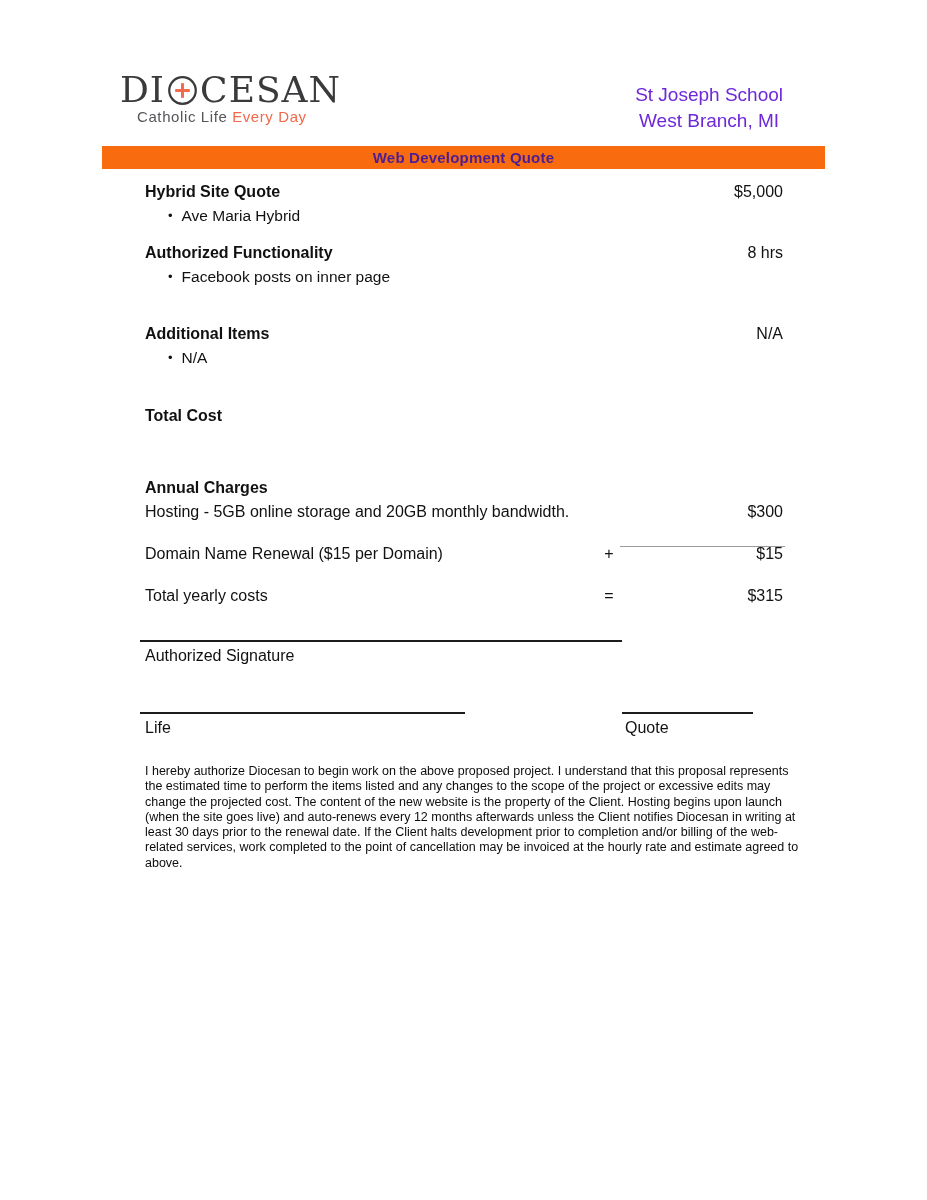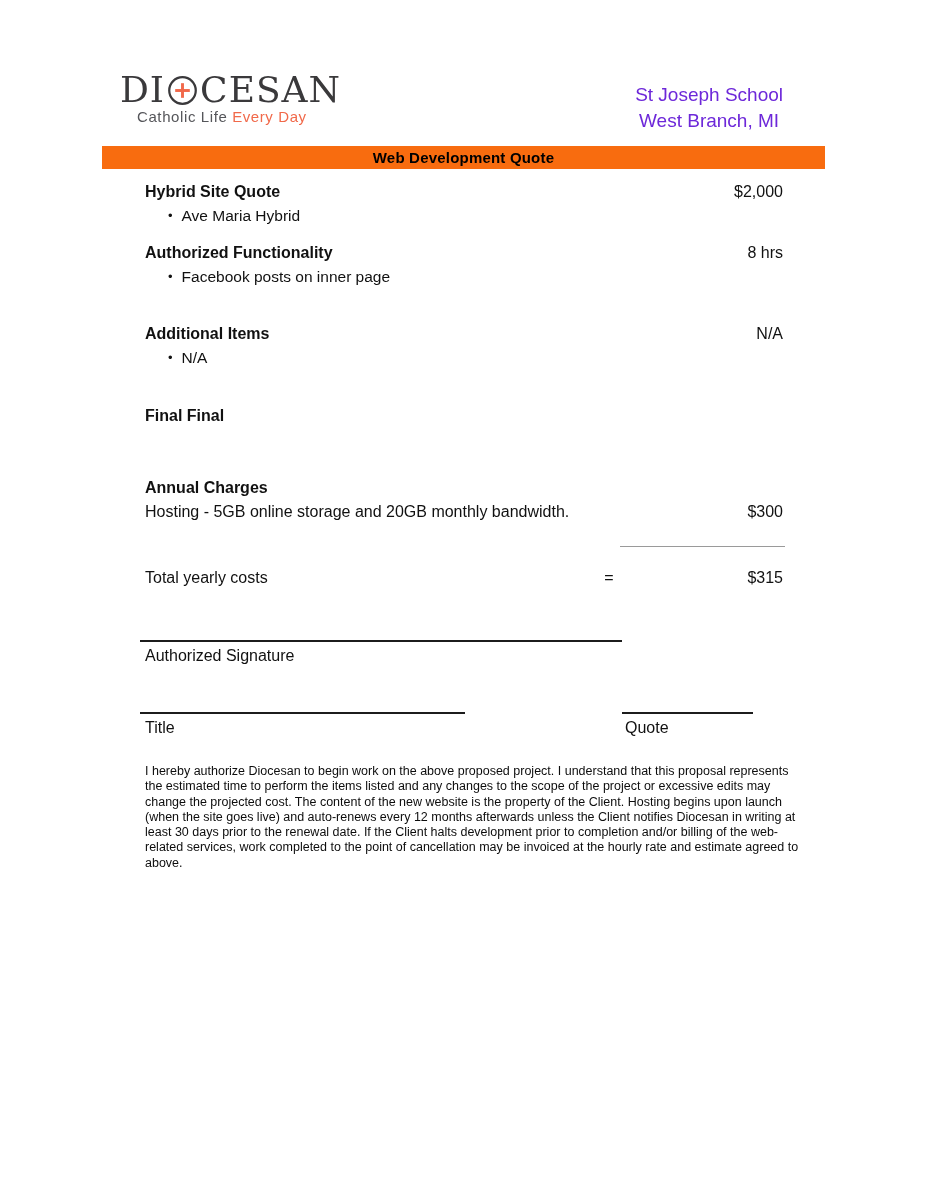--- a/index.html
+++ b/index.html
@@ -46,21 +46,21 @@
   }
 
   
   #banner {
     position: absolute;
     left: 102px;
     top: 146px;
     width: 723px;
     height: 23px;
     background: #F86C0F;
-    color: #000000;
+    color: #4c1d95;
     font-size: 15px;
     font-weight: bold;
     text-align: center;
     line-height: 23px;
     letter-spacing: 0.2px;
   }
 
   
   .row {
     position: absolute;
@@ -145,21 +145,21 @@
 
   <div id="recipient">
     <div>St Joseph School</div>
     <div>West Branch, MI</div>
   </div>
 
   <div id="banner" style="background: rgb(248, 108, 15);">Web Development Quote</div>
 
   <div class="row" style="top:183px">
     <span class="heading">Hybrid Site Quote</span>
-    <span class="value">$2,000</span>
+    <span class="value">$5,000</span>
   </div>
   <div class="bullet-row" style="top:207px">
     <span class="bullet-glyph">•</span>
     <span>Ave Maria Hybrid</span>
   </div>
 
   <div class="row" style="top:244px">
     <span class="heading">Authorized Functionality</span>
     <span class="value">8 hrs</span>
   </div>
@@ -171,42 +171,47 @@
   <div class="row" style="top:325px">
     <span class="heading">Additional Items</span>
     <span class="value">N/A</span>
   </div>
   <div class="bullet-row" style="top:349px">
     <span class="bullet-glyph">•</span>
     <span>N/A</span>
   </div>
 
   <div class="row" style="top:407px">
-    <span class="heading">Final Final</span>
+    <span class="heading">Total Cost</span>
   </div>
 
   <div class="row" style="top:479px">
     <span class="heading">Annual Charges</span>
   </div>
   <div class="row op-row" style="top:503px">
     <span class="label">Hosting - 5GB online storage and 20GB monthly bandwidth.</span>
     <span class="op"></span>
     <span class="value">$300</span>
+  </div>
+  <div class="row op-row" style="top:527px">
+    <span class="label">Domain Name Renewal ($15 per Domain)</span>
+    <span class="op">+</span>
+    <span class="value">$15</span>
   </div>
   <div class="sum-line"></div>
   <div class="row op-row" style="top:551px">
     <span class="label">Total yearly costs</span>
     <span class="op">=</span>
     <span class="value">$315</span>
   </div>
 
   <div class="sig-line" style="left:140px; top:640px; width:482px;"></div>
   <div class="sig-label" style="left:145px; top:646px;">Authorized Signature</div>
 
   <div class="sig-line" style="left:140px; top:712px; width:325px;"></div>
-  <div class="sig-label" style="left:145px; top:718px;">Title</div>
+  <div class="sig-label" style="left:145px; top:718px;">Life</div>
 
   <div class="sig-line" style="left:622px; top:712px; width:131px;"></div>
   <div class="sig-label" style="left:625px; top:718px;">Quote</div>
 
   <div id="terms">I hereby authorize Diocesan to begin work on the above proposed project. I understand that this proposal represents the estimated time to perform the items listed and any changes to the scope of the project or excessive edits may change the projected cost. The content of the new website is the property of the Client. Hosting begins upon launch (when the site goes live) and auto-renews every 12 months afterwards unless the Client notifies Diocesan in writing at least 30 days prior to the renewal date. If the Client halts development prior to completion and/or billing of the web-related services, work completed to the point of cancellation may be invoiced at the hourly rate and estimate agreed to above.</div>
 
 </div>
 
 </body></html>

